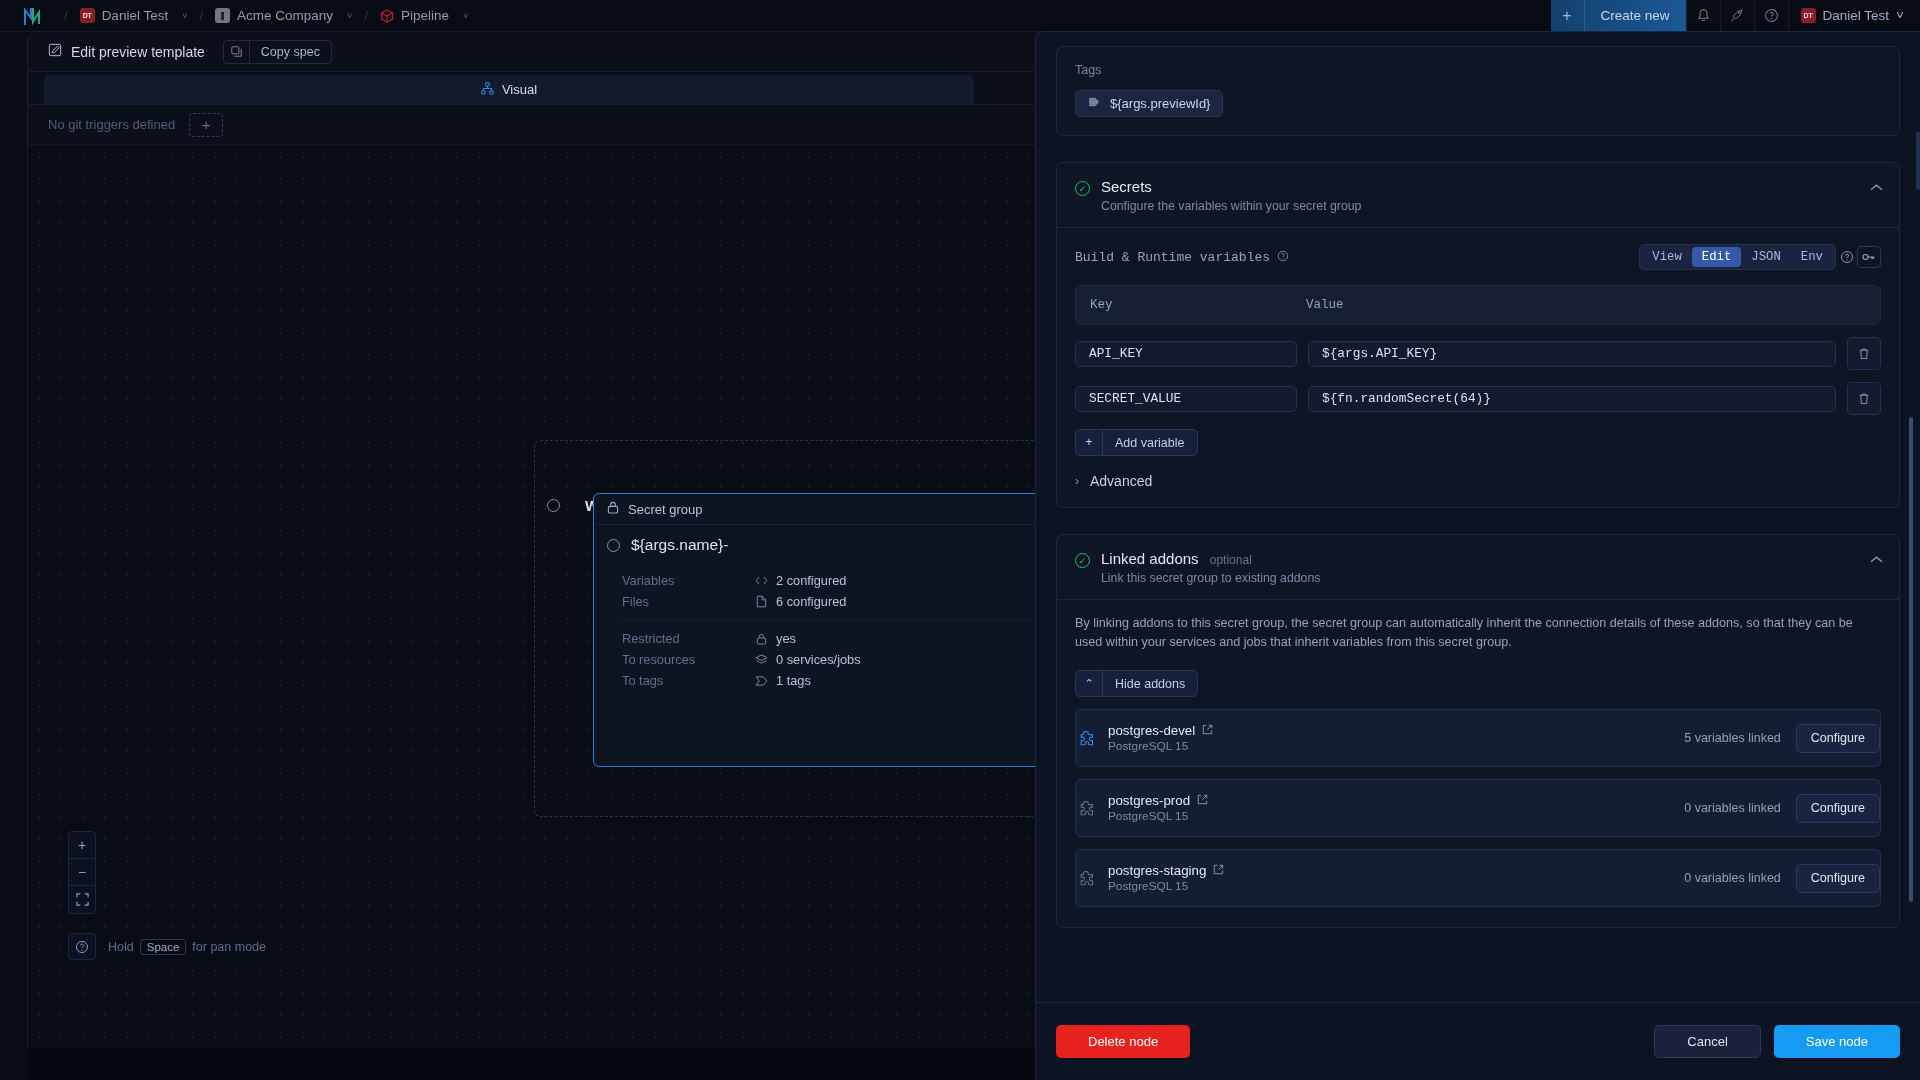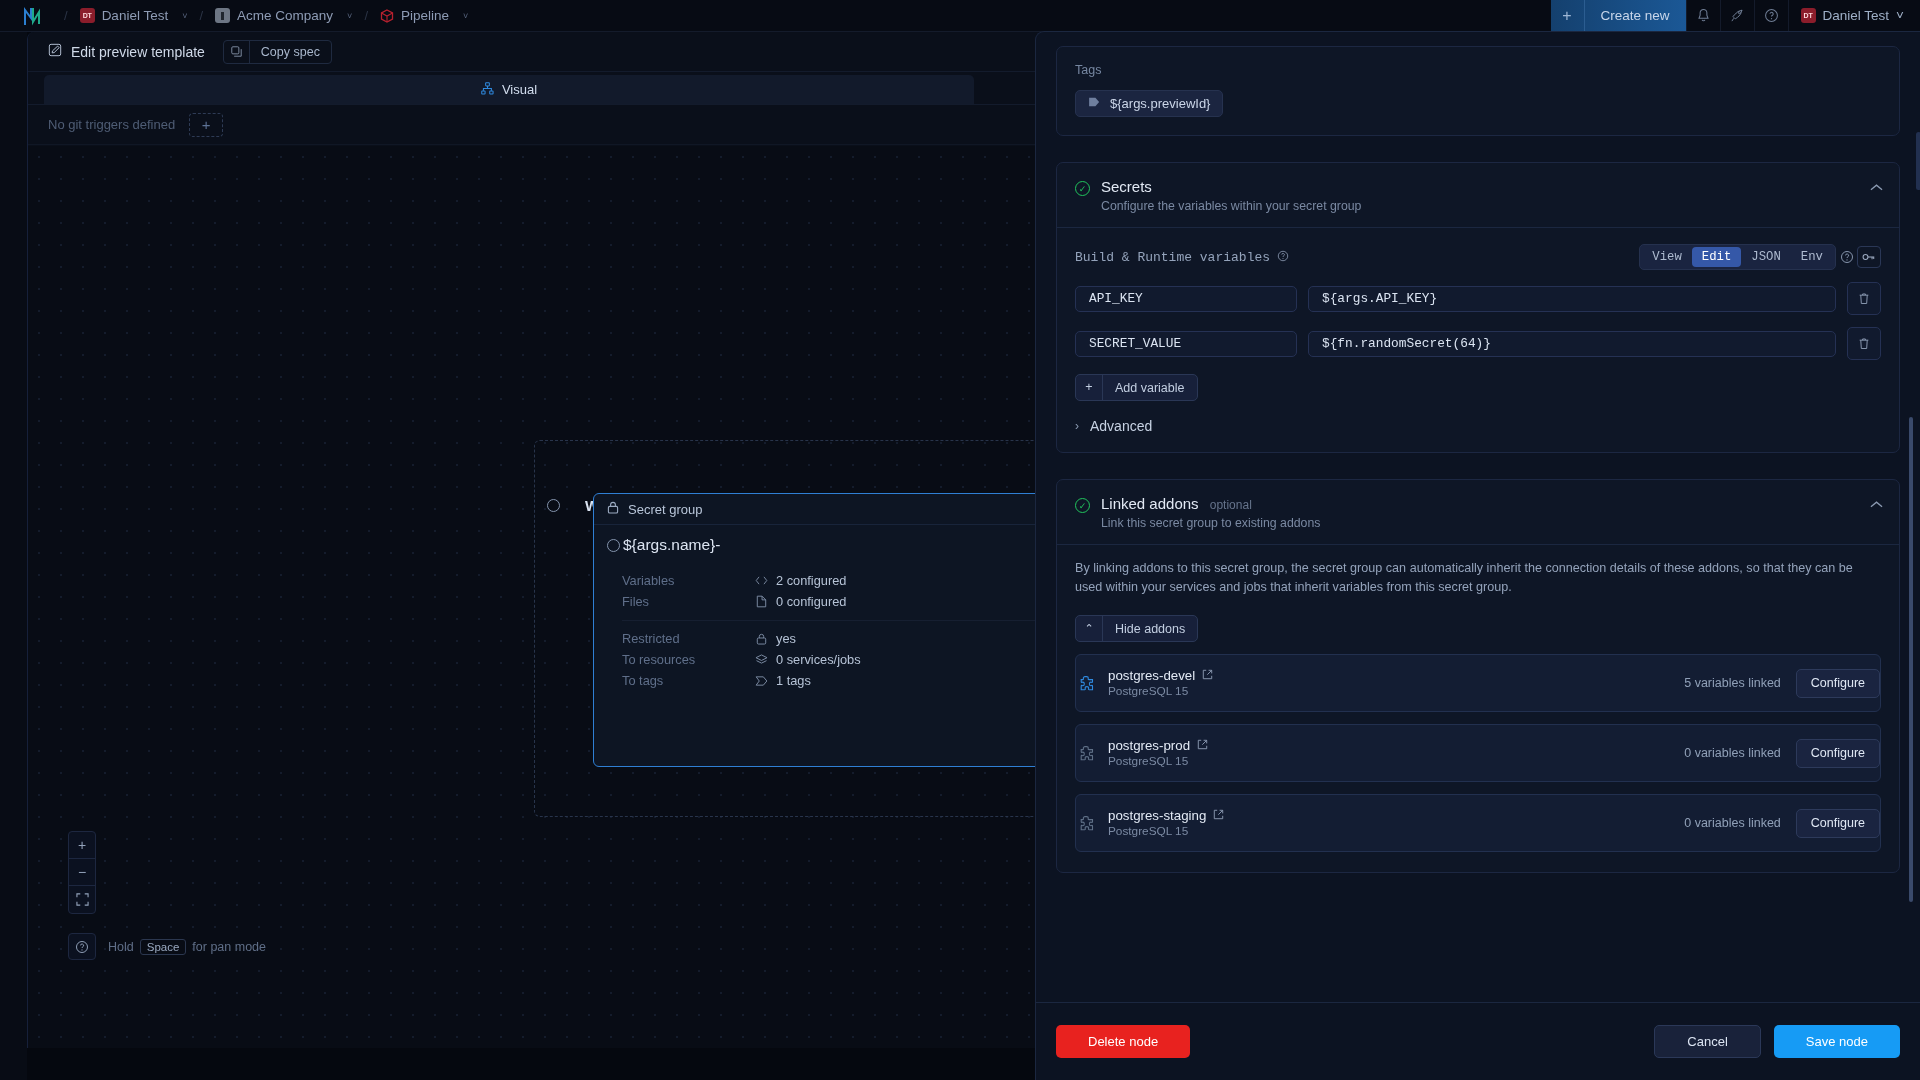--- a/index.html
+++ b/index.html
@@ -88,21 +88,21 @@
   .wf-circ { width: 13px; height: 13px; border-radius: 50%; border: 1.5px solid #8494ad; }
   .wf-title { color:#dbe4f1; font-size: 15px; font-weight: bold; }
   .wf-sub { color:#8392aa; font-size: 15px; }
 
   .node {
     position: absolute; left: 58px; top: 52px; width: 520px; height: 274px;
     border: 1px solid #2f7fd4; border-radius: 6px; background: #0d1523; overflow: hidden;
   }
   .node-head { height: 31px; display:flex; align-items:center; gap:9px; padding-left: 13px;
      border-bottom: 1px solid #18243a; color:#b9c6d9; font-size: 13px; }
-  .node-name { display:flex; align-items:center; gap:3px; padding: 11px 0 9px 13px; }
+  .node-name { display:flex; align-items:center; gap:11px; padding: 11px 0 9px 13px; }
   .node-name .ncirc { width: 13px; height: 13px; border-radius: 50%; border: 1.5px solid #8494ad; }
   .node-name .ntext { color:#dde5f2; font-size: 15.5px; }
   .node-rows { padding: 0 14px 0 28px; }
   .row-grp { border-bottom: 1px solid #161f31; padding: 7px 0 8px; }
   .row-grp:last-child { border-bottom: none; }
   .kv { display: flex; font-size: 12.8px; line-height: 21px; }
   .kv .k { width: 132px; color:#5f6f8a; }
   .kv .v { color:#b6c3d6; display:flex; align-items:center; gap:8px; }
   .kv .v .gi { color:#7c8ba3; display:inline-flex; width:14px; justify-content:center; }
 
@@ -375,21 +375,21 @@
               </div>
               <div class="kv">
                 <span class="k">Files</span>
                 <span class="v">
                   <span class="gi">
                     <svg width="11" height="13" viewBox="0 0 12 14">
                         <path d="M1.4 1.2h5.2l4 4v7.6h-9.2z" stroke="#7c8ba3" stroke-width="1.05" fill="none"></path>
                         <path d="M6.6 1.2v4h4" stroke="#7c8ba3" stroke-width="1.05" fill="none"></path>
                       </svg>
                   </span>
-                  <span>0 configured</span>
+                  <span>6 configured</span>
                 </span>
               </div>
             </div>
 
             <div class="row-grp">
               <div class="kv">
                 <span class="k">Restricted</span>
                 <span class="v">
                   <span class="gi">
                     <svg width="11" height="12" viewBox="0 0 12 13">
@@ -514,20 +514,26 @@
               </div>
               <div class="seg-key">
                 <svg width="14" height="10" viewBox="0 0 16 10">
                     <circle cx="4" cy="5" r="2.8" stroke="#9fadc4" stroke-width="1.15" fill="none"></circle>
                     <path d="M6.8 5 H14 M11.5 5 V7.6 M13.4 5 V7.2" stroke="#9fadc4" stroke-width="1.15" fill="none"></path>
                   </svg>
               </div>
             </div>
           </div>
 
+          <div class="kvtable">
+            <div class="kvtable-head">
+              <span class="c1">Key</span>
+              <span>Value</span>
+            </div>
+          </div>
 
           <div class="varrow">
             <div class="vinput k">API_KEY</div>
             <div class="vinput v">${args.API_KEY}</div>
             <div class="trash">
               <svg width="12" height="13" viewBox="0 0 13 14">
                   <path d="M1.8 3.4h9.4M5 3.4V2.1h3v1.3M3 3.4l.6 9h5.8l.6-9" stroke="#8a99b1" stroke-width="1.05" fill="none"></path>
                 </svg>
             </div>
           </div>

